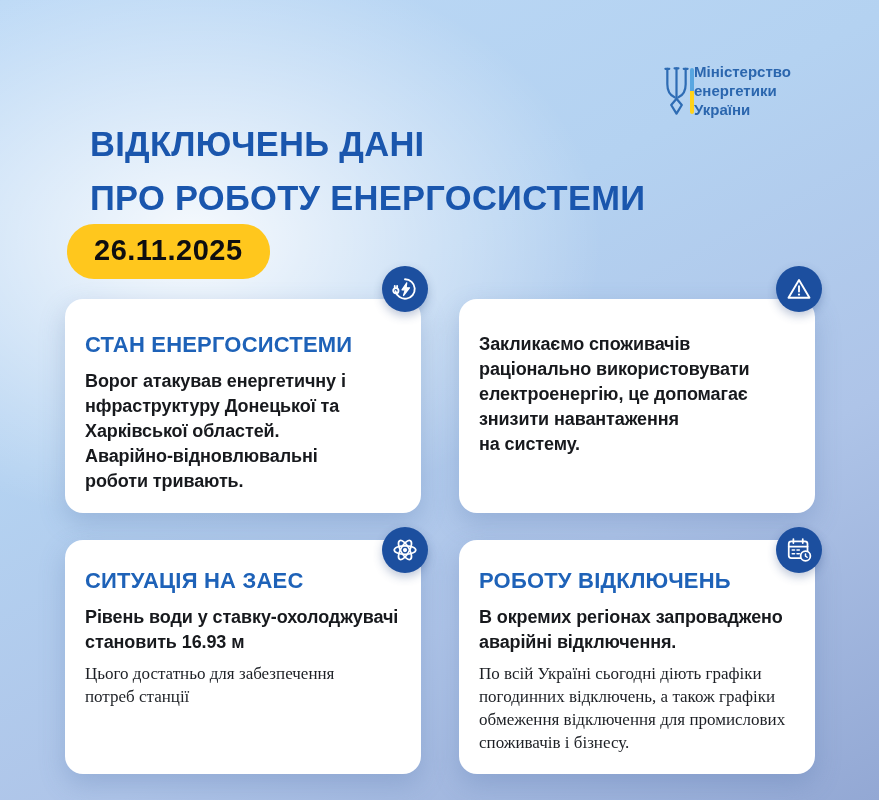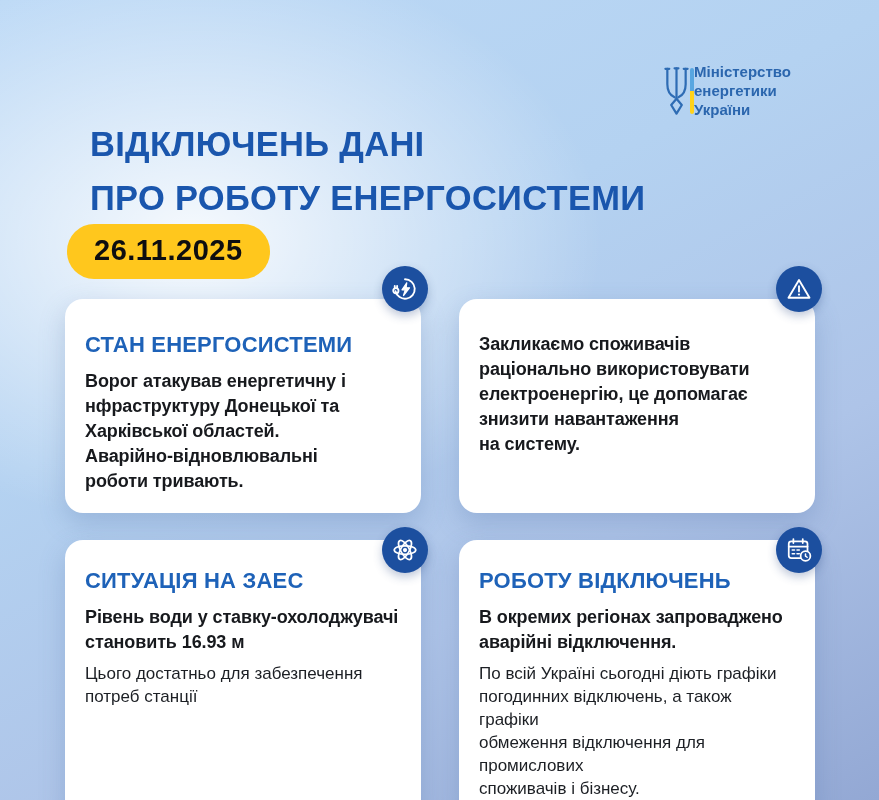--- a/index.html
+++ b/index.html
@@ -40,21 +40,21 @@
     display:grid;grid-template-columns:356px 356px;column-gap:38px;
     grid-template-rows:214px auto;row-gap:27px;}
   .card{position:relative;background:#ffffff;border-radius:18px;
     padding:33px 20px 20px;box-shadow:0 10px 26px rgba(80,110,165,.28);}
   .card.row2{padding-top:28px;}
   .card-title{color:var(--card-title-blue);font-size:22px;font-weight:700;
     letter-spacing:.2px;margin-bottom:11px;}
   .card-lead{color:var(--body-text);font-size:18px;font-weight:700;
     line-height:25px;letter-spacing:-0.1px;white-space:pre-line;}
   .card-note{color:#1c1f24;font-size:17px;font-weight:400;line-height:23px;
-    margin-top:7px;white-space:pre-line;}
+    margin-top:7px;white-space:pre-line;font-family:Liberation Serif, serif;}
   .card-note:empty{display:none;}
 
   .card-badge{position:absolute;width:46px;height:46px;border-radius:50%;
     background:var(--icon-circle);right:-7px;display:flex;align-items:center;
     justify-content:center;box-shadow:0 4px 10px rgba(40,70,130,.3);}
   .row1 .card-badge{top:-33px;}
   .row2 .card-badge{top:-13px;}
   .card-badge svg{display:block;}
 </style>
 </head>

